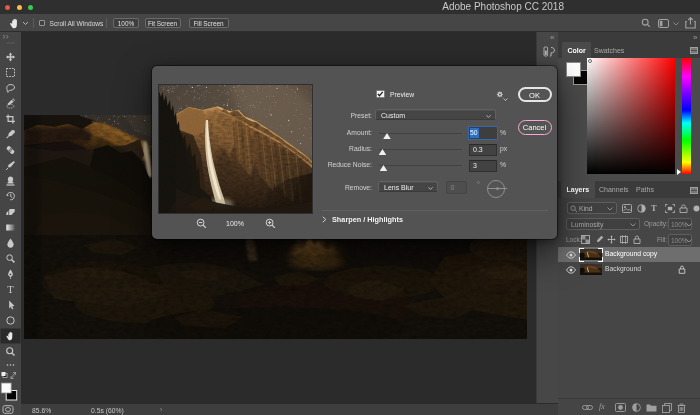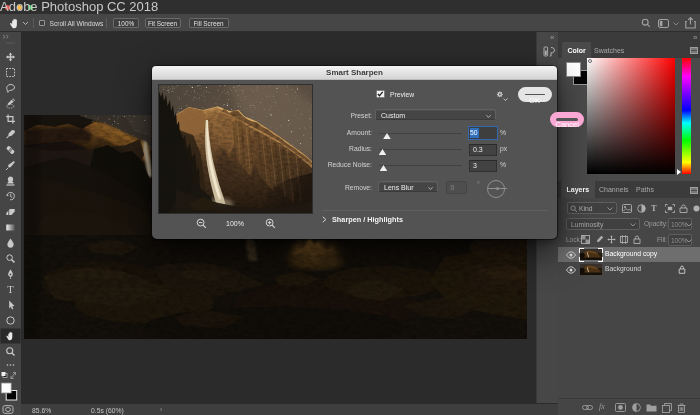--- a/index.html
+++ b/index.html
@@ -1,20 +1,20 @@
 <!DOCTYPE html>
 <html><head><meta charset="utf-8">
 <style>
 *{margin:0;padding:0;box-sizing:border-box;}
 html,body{width:700px;height:415px;overflow:hidden;background:#2b2b2b;font-family:"Liberation Sans",sans-serif;}
 .abs{position:absolute;}
 #app{position:relative;width:700px;height:415px;overflow:hidden;}
 #titlebar{left:0;top:0;width:700px;height:14px;background:#2f2f2f;}
 .tl{position:absolute;top:4.6px;width:5.2px;height:5.2px;border-radius:50%;}
-#title-text{position:absolute;top:0;left:0;width:564px;height:13px;line-height:14px;text-align:left;color:#c9c9c9;font-size:13px;}
+#title-text{position:absolute;top:0;left:0;width:564px;height:13px;line-height:14px;text-align:right;color:#c9c9c9;font-size:10px;}
 #optbar{left:0;top:14px;width:700px;height:18px;background:#464646;border-bottom:1px solid #2d2d2d;}
 .optbtn{position:absolute;top:3.5px;height:10px;background:#3e3e3e;border:1px solid #6a6a6a;border-radius:2px;color:#e0e0e0;font-size:6.4px;text-align:center;line-height:9px;}
 .vsep{position:absolute;top:4px;width:1px;height:10px;background:#5c5c5c;}
 #tabbar{left:21px;top:32px;width:515px;height:17px;background:#323232;}
 #activetab{position:absolute;left:0;top:0;height:17px;width:292px;background:#474747;color:#d4d4d4;font-size:7.3px;line-height:17px;white-space:nowrap;overflow:hidden;}
 #toolbar{left:0;top:32px;width:21px;height:383px;background:#454545;}
 #dockcol{left:536px;top:32px;width:22px;height:371px;background:#474747;border-left:1px solid #3a3a3a;}
 #panels{left:558px;top:32px;width:142px;height:383px;background:#464646;}
 .ptab{position:absolute;color:#a8a8a8;font-size:7px;white-space:nowrap;}
 .ptab.active{background:#4a4a4a;color:#ffffff;font-weight:bold;}
@@ -532,21 +532,20 @@
 </div>
 </div>
 
 <div class="abs" style="left:21px;top:403px;width:537px;height:12px;background:#3e3e3e;border-top:1px solid #2c2c2c;color:#c6c6c6;font-size:6.75px;">
 <span style="position:absolute;left:11px;top:2.5px;">85.6%</span>
 <span style="position:absolute;left:70px;top:2.5px;">0.5s (60%)</span>
 <span style="position:absolute;left:139px;top:2px;color:#9a9a9a;">›</span>
 </div>
 
 <div class="abs" id="dialog">
-<div id="dlg-title">Smart Sharpen</div>
 
 <div class="abs" style="left:6px;top:18px;width:155px;height:130px;border:1px solid #2f2f2f;background:#39322b;">
 <svg width="153" height="128" viewBox="0 0 153 128">
 <defs>
 <linearGradient id="sky" x1="0" y1="0" x2="1" y2="0.35">
               <stop offset="0" stop-color="#463d33"></stop>
               <stop offset="0.6" stop-color="#584a3d"></stop>
               <stop offset="1" stop-color="#514539"></stop>
             </linearGradient>
 <linearGradient id="cliff" x1="0" y1="0" x2="0" y2="1">
@@ -956,22 +955,22 @@
       </svg>
 <div class="abs" style="left:238px;top:25px;color:#ececec;font-size:6.75px;">Preview</div>
 
 <svg class="abs" style="left:344px;top:25px;" width="7" height="7" viewBox="0 0 24 24">
         <path fill="#cfcfcf" d="M12,1.5 L14.2,1.5 L14.8,4.4 L16.9,5.3 L19.4,3.7 L21,5.3 L19.4,7.8 L20.3,9.9 L23.2,10.5 L23.2,12.7 L20.3,13.3 L19.4,15.4 L21,17.9 L19.4,19.5 L16.9,17.9 L14.8,18.8 L14.2,21.7 L12,21.7 L11.4,18.8 L9.3,17.9 L6.8,19.5 L5.2,17.9 L6.8,15.4 L5.9,13.3 L3,12.7 L3,10.5 L5.9,9.9 L6.8,7.8 L5.2,5.3 L6.8,3.7 L9.3,5.3 L11.4,4.4 Z M13.1,8.3 A3.3,3.3 0 1 0 13.1,14.9 A3.3,3.3 0 1 0 13.1,8.3 Z" fill-rule="evenodd"></path>
       </svg>
 <svg class="abs" style="left:351px;top:32px;" width="5" height="4" viewBox="0 0 5 4">
         <path d="M0.5,0.5 L2.5,2.5 L4.5,0.5" stroke="#c9c9c9" stroke-width="0.9" fill="none"></path>
       </svg>
 
-<div class="pill" style="top:21px;border:7px solid #e5e5e5;">OK</div>
-<div class="pill" style="top:46px;border:6px solid #f9a8d4;margin-left:32px;">Cancel</div>
+<div class="pill" style="top:21px;border:2px solid #e5e5e5;">OK</div>
+<div class="pill" style="top:54px;border:1px solid #f9a8d4;">Cancel</div>
 
 <div class="dlabel" style="left:150px;top:45.5px;">Preset:</div>
 <div class="ddown" style="left:223px;top:42.5px;width:121px;">Custom
 <svg class="chev" viewBox="0 0 6 5" style="top:4px;">
           <path d="M0.5,1 L3,3.5 L5.5,1" stroke="#c9c9c9" stroke-width="1" fill="none"></path>
         </svg>
 </div>
 
 <div class="dlabel" style="left:150px;top:63px;">Amount:</div>
 <div class="slider" style="top:67px;"></div>

